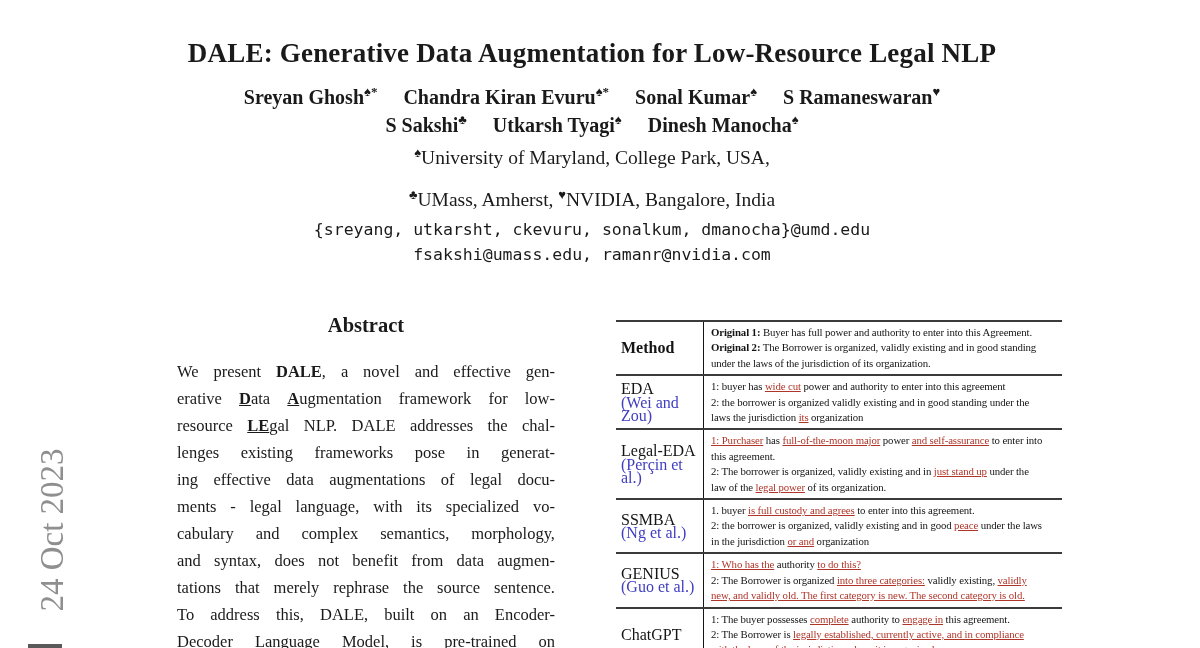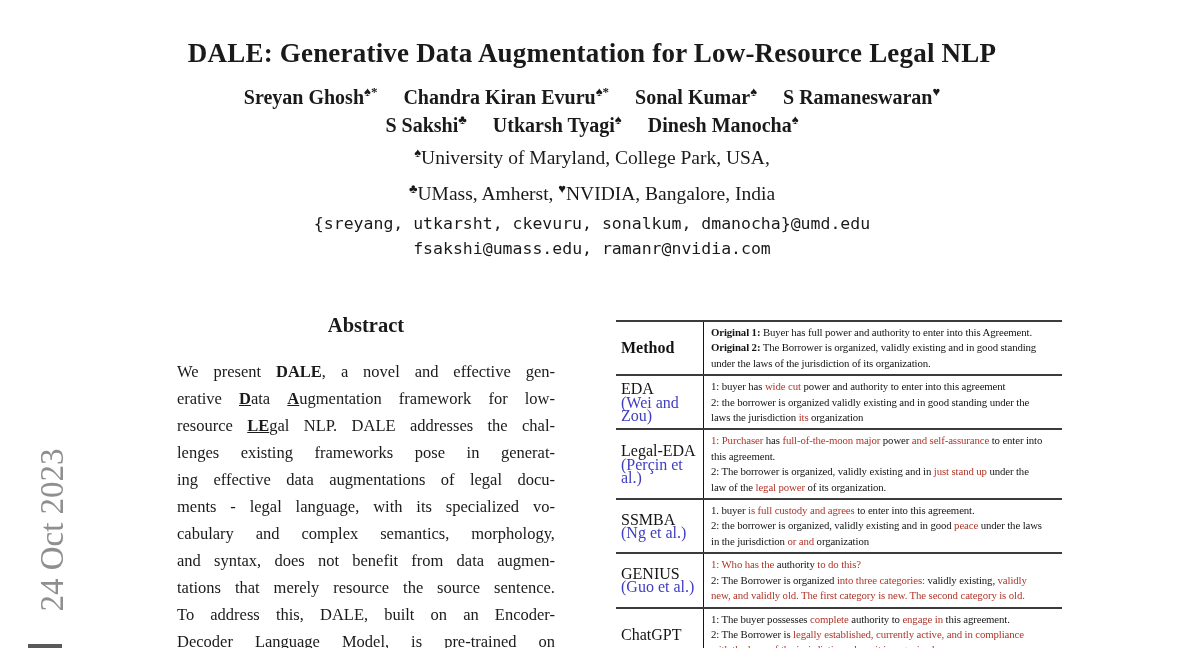--- a/index.html
+++ b/index.html
@@ -23,21 +23,21 @@
     background:#5a5a5a;
   }
   
   .header{position:absolute;left:132px;top:38px;width:920px;text-align:center;}
   .title{font-size:27px;font-weight:bold;letter-spacing:.2px;}
   .authors-line{font-size:20px;font-weight:bold;margin-top:0;}
   .authors-line-1{margin-top:17px;}
   .authors-line-2{margin-top:5px;}
   .author{margin:0 13px;white-space:nowrap;}
   .author sup{font-size:13px;line-height:0;}
-  .affil-line{font-size:19.5px;margin-top:14px;}
+  .affil-line{font-size:19.5px;margin-top:20px;}
   .affil-line sup{font-size:13px;line-height:0;}
   .affil-line-1{margin-top:10px;}
   .email-line{
     font-family:"DejaVu Sans Mono","Liberation Mono",monospace;
     font-size:16.5px;margin-top:6px;letter-spacing:0;
   }
   .email-line-1{margin-top:9px;}
   
   .abs-col{position:absolute;left:177px;top:314px;width:378px;}
   .abs-heading{font-size:20.5px;font-weight:bold;text-align:center;margin-bottom:21px;}
@@ -59,21 +59,21 @@
   .m-cell .m-name.b{font-weight:bold;}
   .m-cell .m-cite{color:var(--cite-blue);}
   .c-cell{
     flex:1;border-left:1.5px solid #141414;
     padding:3px 0 3px 7px;
   }
   .t-line{
     font-size:10.8px;line-height:15.4px;letter-spacing:-0.12px;
     white-space:nowrap;color:#141414;
   }
-  .t-line .red{color:var(--accent-red);}
+  .t-line .red{color:var(--accent-red);text-decoration:underline;}
   .t-line .b{font-weight:bold;}
 </style>
 </head>
 <body style="--accent-red: #b03529; --cite-blue: #3f3dc0; --stamp-gray: #8f8f8f;">
 
 <div class="stamp">24 Oct 2023</div>
 <div class="stamp-cut"></div>
 
 <div class="header">
   <div class="title">DALE: Generative Data Augmentation for Low-Resource Legal NLP</div>
@@ -89,21 +89,21 @@
   <div class="abs-heading">Abstract</div>
   <div id="abs-body">
       <div class="abs-line"><span>We present </span><span class="b">DALE</span><span>, a novel and effective gen-</span></div>
       <div class="abs-line"><span>erative </span><span class="bu">D</span><span>ata </span><span class="bu">A</span><span>ugmentation framework for low-</span></div>
       <div class="abs-line"><span>resource </span><span class="bu">LE</span><span>gal NLP. DALE addresses the chal-</span></div>
       <div class="abs-line"><span>lenges existing frameworks pose in generat-</span></div>
       <div class="abs-line"><span>ing effective data augmentations of legal docu-</span></div>
       <div class="abs-line"><span>ments - legal language, with its specialized vo-</span></div>
       <div class="abs-line"><span>cabulary and complex semantics, morphology,</span></div>
       <div class="abs-line"><span>and syntax, does not benefit from data augmen-</span></div>
-      <div class="abs-line"><span>tations that merely resource the source sentence.</span></div>
+      <div class="abs-line"><span>tations that merely rephrase the source sentence.</span></div>
       <div class="abs-line"><span>To address this, DALE, built on an Encoder-</span></div>
       <div class="abs-line"><span>Decoder Language Model, is pre-trained on</span></div>
     </div>
 </div>
 
 <div class="cmp-table" id="cmp-table">
     <div class="t-row">
       <div class="m-cell">
         <div class="m-name b">Method</div>
       </div>

